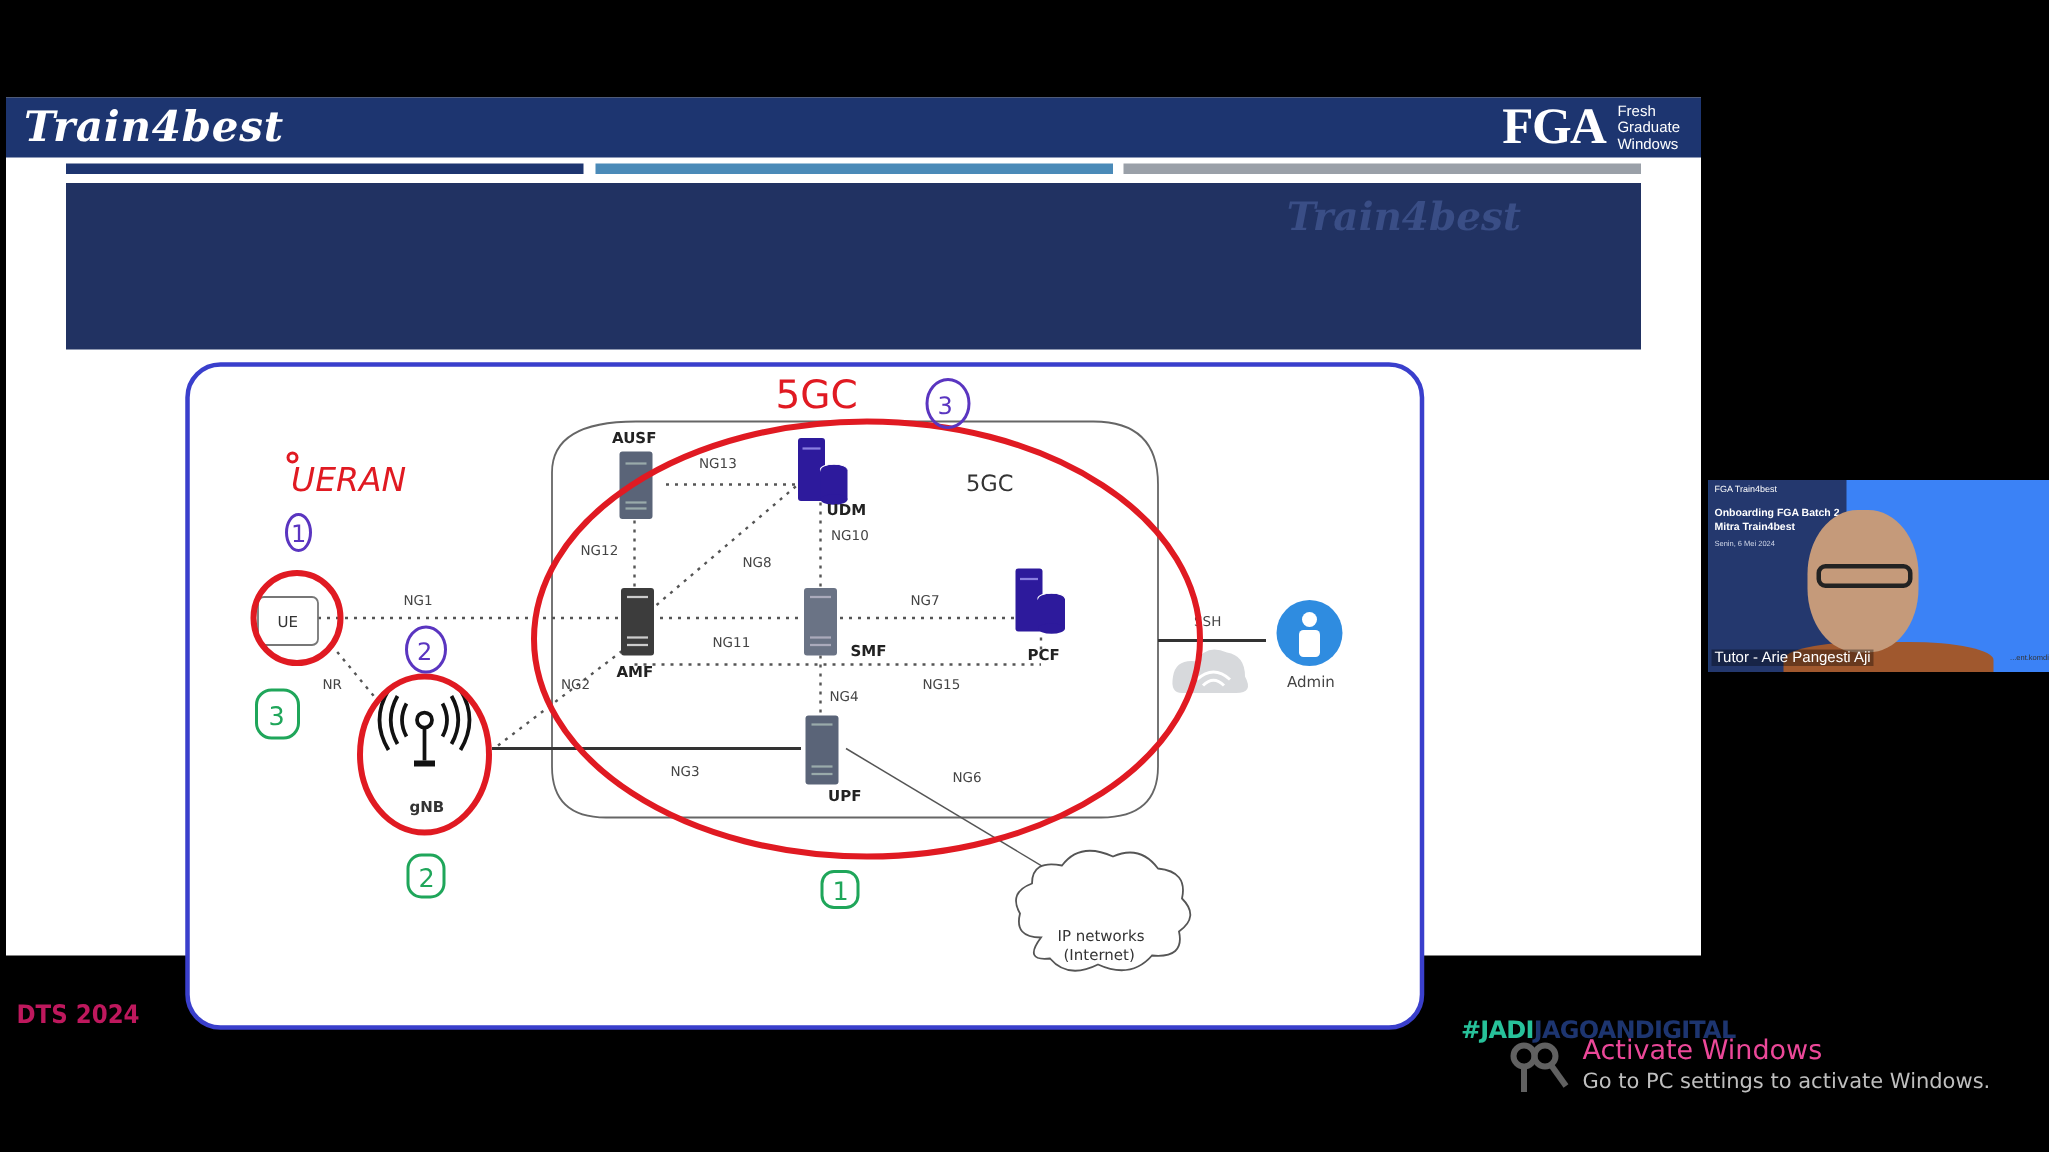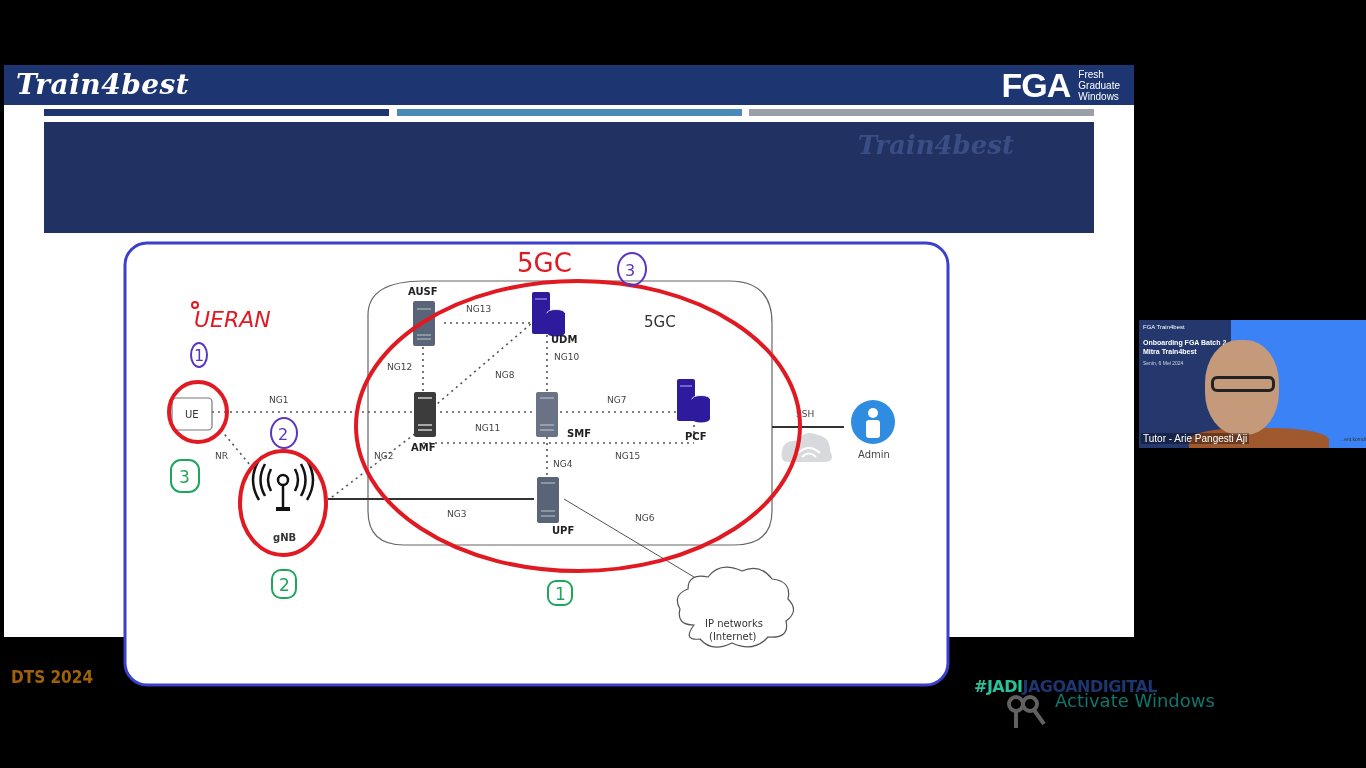--- a/index.html
+++ b/index.html
@@ -1,46 +1,46 @@
 <!DOCTYPE html>
 <html><head>
 <meta charset="utf-8">
 <style>
   html,body{margin:0;padding:0;}
   body{width:1366px;height:768px;background:#000;position:relative;overflow:hidden;font-family:"Liberation Sans",sans-serif;}
   .slide{position:absolute;left:4px;top:65px;width:1130px;height:572px;background:#fff;}
   .topbar{position:absolute;left:0;top:0;width:1130px;height:40px;background:#1d3570;}
   .brand{position:absolute;left:12px;top:3px;color:#fff;font-family:"DejaVu Serif",serif;font-style:italic;font-weight:bold;font-size:28px;letter-spacing:0.5px;}
   .fga{position:absolute;right:14px;top:3px;display:flex;align-items:center;color:#fff;}
-  .fga-big{font-family:Liberation Sans, sans-serif;font-weight:bold;font-size:34px;letter-spacing:-1px;line-height:34px;}
+  .fga-big{font-family:Liberation Serif, serif;font-weight:bold;font-size:34px;letter-spacing:-1px;line-height:34px;}
   .fga-small{font-size:10px;line-height:11px;margin-left:8px;}
   .stripe{position:absolute;top:44px;height:7px;}
   .s1{left:40px;width:345px;background:#1d3570;}
   .s2{left:393px;width:345px;background:#4a8ab8;}
   .s3{left:745px;width:345px;background:#9aa0a8;}
   .titlebox{position:absolute;left:40px;top:57px;width:1050px;height:111px;background:#213262;}
   .title{position:absolute;left:24px;top:42px;color:#fff;font-family:"DejaVu Sans",sans-serif;font-size:40px;}
   .watermark{position:absolute;right:80px;top:8px;color:#3a4e86;font-family:"DejaVu Serif",serif;font-style:italic;font-weight:bold;font-size:26px;}
-  .dts{position:absolute;left:7px;top:602px;color:#a16207;font-family:"DejaVu Sans Condensed","DejaVu Sans",sans-serif;font-weight:bold;font-size:17px;}
+  .dts{position:absolute;left:7px;top:602px;color:#be185d;font-family:"DejaVu Sans Condensed","DejaVu Sans",sans-serif;font-weight:bold;font-size:17px;}
   .hashtag{position:absolute;left:970px;top:612px;font-family:"DejaVu Sans",sans-serif;font-weight:bold;font-size:16px;letter-spacing:-0.5px;}
   .hash-a{color:#27c19a;}
   .hash-b{color:#1d3570;text-align:right;}
   .diagram{position:absolute;left:0;top:0;}
   .webcam{position:absolute;left:1139px;top:320px;width:247px;height:128px;background:#3b82f6;overflow:hidden;}
   .wc-left{position:absolute;left:0;top:0;width:92px;height:128px;background:#24386e;}
   .wc-l1{position:absolute;left:4px;top:4px;color:#fff;font-size:6px;}
   .wc-l2{position:absolute;left:4px;top:18px;color:#fff;font-size:7px;font-weight:bold;line-height:9px;width:88px;}
   .wc-l3{position:absolute;left:4px;top:40px;color:#cfd6e8;font-size:5px;}
   .wc-face{position:absolute;left:66px;top:20px;width:74px;height:95px;border-radius:45%;background:#c59a7a;}
   .wc-glasses{position:absolute;left:72px;top:56px;width:64px;height:16px;border:3px solid #222;border-radius:6px;box-sizing:border-box;}
   .wc-shirt{position:absolute;left:50px;top:108px;width:140px;height:30px;background:#a0582e;border-radius:40% 40% 0 0;}
   .wc-name{position:absolute;left:2px;top:113px;color:#fff;font-size:10px;background:rgba(0,0,0,0.35);padding:0 2px;}
   .wc-url{position:absolute;right:4px;top:116px;color:#333;font-size:5px;}
   .activate{position:absolute;left:1055px;top:690px;color:#bfbfbf;font-family:"DejaVu Sans",sans-serif;}
-  .act1{font-size:18px;color:#0f766e;}
+  .act1{font-size:18px;color:#ec4899;}
   .act2{font-size:14px;margin-top:2px;}
   .key-icon{position:absolute;left:1004px;top:694px;}
 </style>
 </head>
 <body>
 
 <div class="slide">
   <div class="topbar">
     <div class="brand">Train4best</div>
     <div class="fga">
@@ -238,13 +238,14 @@
 <svg class="key-icon" width="44" height="36" viewBox="0 0 44 36">
   <g fill="none" stroke="#8a8a8a" stroke-width="4" opacity="0.7">
     <circle cx="12" cy="10" r="7"></circle>
     <line x1="12" y1="17" x2="12" y2="34"></line>
     <circle cx="26" cy="10" r="7"></circle>
     <line x1="30" y1="16" x2="40" y2="30"></line>
   </g>
 </svg>
 <div class="activate">
   <div class="act1">Activate Windows</div>
+  <div class="act2">Go to PC settings to activate Windows.</div>
 </div>
 
 </body></html>

